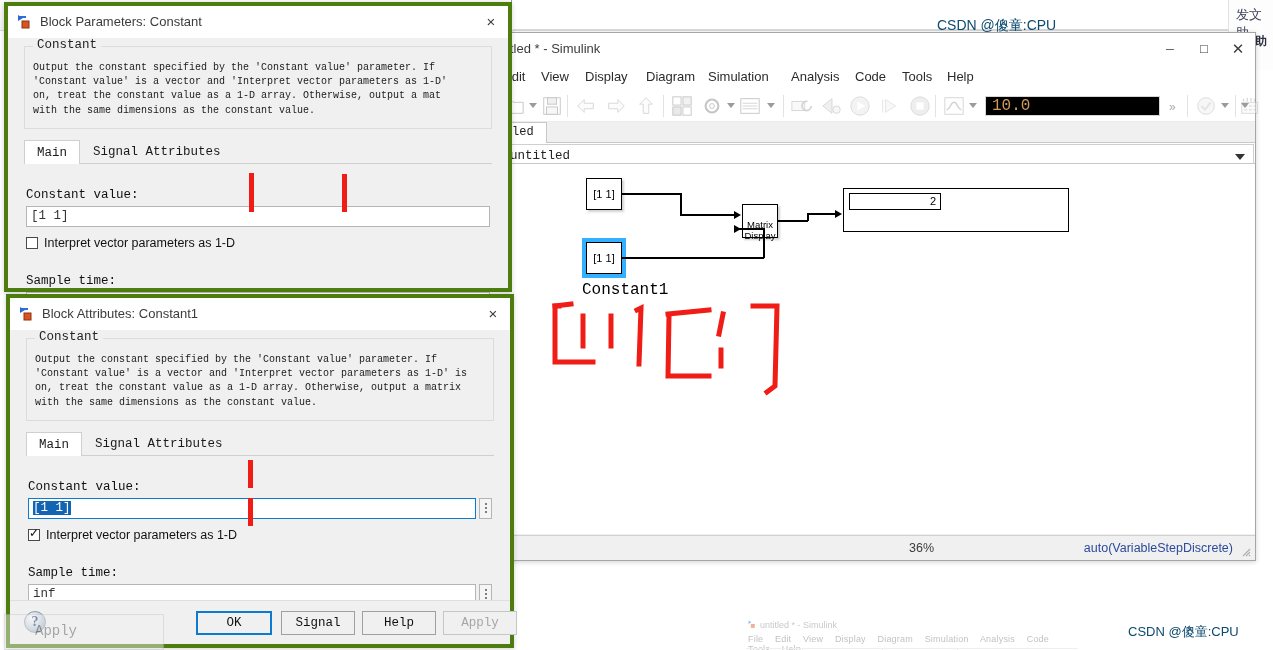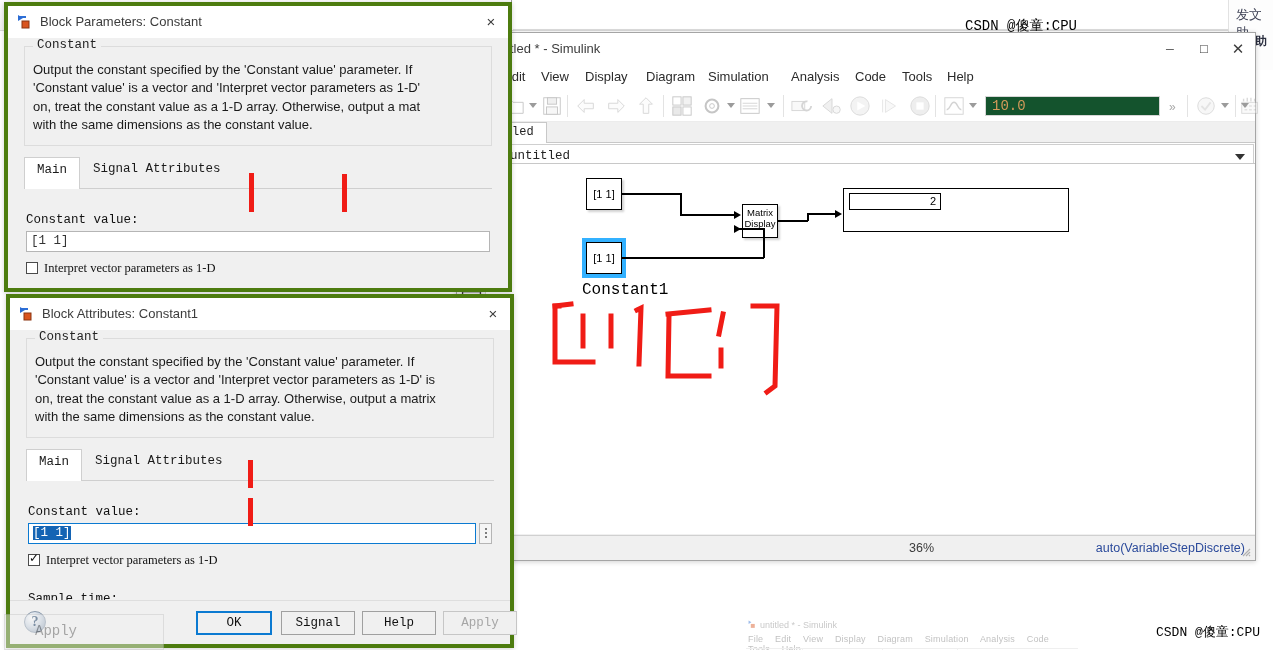--- a/index.html
+++ b/index.html
@@ -32,22 +32,22 @@
   .ghost-dialog .gsub { position:absolute; left:18px; top:26px; font-size:8px; color:#777; }
   .ghost-sim { left:742px; top:618px; width:340px; height:32px; background:#ffffff; }
   .ghost-sim .gs-title { position:absolute; left:18px; top:2px; font-size:9px; color:#888; }
   .ghost-sim .gs-ico { position:absolute; left:6px; top:2px; width:9px; height:9px; }
   .ghost-sim .gs-menu { position:absolute; left:6px; top:16px; font-size:9px; color:#777; letter-spacing:.2px; }
   .ghost-sim .gs-menu span { margin-right:9px; }
   .ghost-sim .gs-bar { position:absolute; left:4px; top:30px; width:332px; height:14px;
     border-top:1px solid #ddd; }
   .ghost-sim .gs-sep { position:absolute; top:30px; width:1px; height:14px; background:#e0e0e0; }
 
-  .watermark { position:absolute; color:#000000; font-size:14px; white-space:nowrap;
-    font-family:Liberation Mono, monospace;margin-left:28px; }
+  .watermark { position:absolute; color:#0c4a6e; font-size:14px; white-space:nowrap;
+    font-family:Liberation Sans, sans-serif; }
   .wm-top { left:937px; top:17px; }
   .wm-bottom { left:1128px; top:623px; font-size:13px; }
   .cn-top-right { position:absolute; left:1236px; top:6px; font-size:13px; color:#404457; }
   .cn-top-right2 { position:absolute; left:1255px; top:33px; font-size:12px; color:#2b2f40; font-weight:bold; }
 
   
   .win { position:absolute; background:#f0f0f0; border:4px solid #4d7c0f;
     box-shadow:0 1px 5px rgba(0,0,0,.18); }
   .titlebar { height:32px; background:#ffffff; position:relative;
     border-bottom:1px solid #ffffff; }
@@ -55,42 +55,42 @@
     white-space:nowrap; }
   .tb-icon { position:absolute; left:9px; top:8px; width:16px; height:16px; }
   .tb-btn { position:absolute; top:0; width:34px; height:31px; cursor:default;
     display:flex; align-items:center; justify-content:center; font-size:15px; color:#3c3c3c; }
 
   
   .bp-body { padding:0 10px; }
   .group { position:relative; margin:8px 6px 0 6px; border:1px solid #dcdcdc; padding:14px 8px 10px 8px; }
   .group-legend { position:absolute; top:-9px; left:8px; background:#f0f0f0; padding:0 4px;
     font-size:12.5px; color:#222; font-family:"Liberation Mono", monospace; }
-  .desc { font-family:Liberation Sans, sans-serif; font-size:13px; color:#1a1a1a;
+  .desc { font-family:Liberation Mono, monospace; font-size:10px; color:#1a1a1a;
     line-height:1.42; white-space:pre-wrap; }
 
   .tabs { display:flex; margin:10px 6px 0 6px; border-bottom:1px solid #cfcfcf; position:relative; }
-  .tab { font-family:"Liberation Mono", monospace; font-size:12.5px; padding:5px 12px 12px 12px;
+  .tab { font-family:"Liberation Mono", monospace; font-size:12.5px; padding:5px 12px 4px 12px;
     border:1px solid transparent; border-bottom:none; color:#1a1a1a; cursor:default; }
   .tab.active { background:#ffffff; border-color:#cfcfcf; position:relative; top:1px; }
 
   .field-label { font-family:"Liberation Mono", monospace; font-size:12.5px; color:#111;
     margin:24px 0 4px 8px; }
   .inp-row { display:flex; align-items:center; margin:0 8px; }
   .inp { flex:1; height:21px; background:#fff; border:1px solid #b5b5b5;
     font-family:"Liberation Mono", monospace; font-size:12.5px; color:#333;
     padding:0 4px; line-height:19px; }
   .inp.focus { border:1px solid #0b7ad1; }
   .inp .sel { background:#1464b4; color:#fff; }
   .dots { width:13px; height:21px; margin-left:3px; border:1px solid #b5b5b5; background:#f5f5f5;
     display:flex; flex-direction:column; align-items:center; justify-content:center; gap:2px; }
   .dots i { width:2px; height:2px; background:#555; display:block; border-radius:50%; }
 
   .chk-row { display:flex; align-items:center; margin:9px 0 0 8px;
-    font-family:Liberation Serif, serif; font-size:12.5px; color:#111; }
+    font-family:Liberation Sans, sans-serif; font-size:12.5px; color:#111; }
   .chk { width:12px; height:12px; border:1px solid #4a4a4a; background:#fff; margin-right:6px;
     position:relative; }
   .chk.on:after { content:"\2713"; position:absolute; left:0px; top:-4px; font-size:12px; color:#111; }
 
   .btnbar { position:absolute; left:0; right:0; bottom:0; height:44px;
     border-top:1px solid #dedede; background:#f0f0f0; }
   .help-circle { position:absolute; left:14px; top:10px; width:22px; height:22px; border-radius:50%;
     background:radial-gradient(circle at 35% 30%, #ffffff 0%, #cdd7e3 45%, #8496ab 100%);
     border:1px solid #8b9aac; color:#1c3f66; font-size:14px; font-weight:bold;
     display:flex; align-items:center; justify-content:center; font-family:"Liberation Serif", serif; }
@@ -107,22 +107,22 @@
   
   #simulink { left:456px; top:32px; width:800px; height:529px; background:#f0f0f0;
     border:1px solid #a5a5a5; }
   .menubar { height:25px; position:relative; background:#ffffff; }
   .menubar .mi { position:absolute; top:4px; font-size:13px; color:#2b2b2b; cursor:default; }
   .toolbar { height:32px; background:#ffffff; position:relative; border-bottom:1px solid #ececec; }
   .tsep { position:absolute; top:5px; width:1px; height:22px; background:#e3e3e3; }
   .tico { position:absolute; top:5px; width:22px; height:22px; opacity:.42; }
   .tcaret { position:absolute; top:13px; width:0; height:0; border-left:4px solid transparent;
     border-right:4px solid transparent; border-top:5px solid #9b9b9b; }
-  .tfield { position:absolute; top:6px; height:20px; background:#14532d; border:1px solid #d6d6d6;
-    font-size:14px; color:#d29a5a; font-family:"Liberation Mono", monospace;
+  .tfield { position:absolute; top:6px; height:20px; background:#000000; border:1px solid #d6d6d6;
+    font-size:16px; color:#d29a5a; font-family:"Liberation Mono", monospace;
     line-height:18px; padding-left:6px; }
   .tchev { position:absolute; top:10px; font-size:12px; color:#a8a8a8; }
 
   .tabstrip { height:21px; background:#f0f0f0; position:relative; border-bottom:1px solid #c8c8c8; }
   .modeltab { position:absolute; left:6px; top:0; height:21px; background:#ffffff;
     border:1px solid #c8c8c8; border-bottom:none; padding:2px 12px 0 12px;
     font-family:"Liberation Mono", monospace; font-size:12px; color:#222; }
 
   .breadcrumb { height:26px; background:#ffffff; position:relative; border-bottom:1px solid #c8c8c8; }
   .bc-box { position:absolute; left:28px; top:1px; right:1px; height:24px; background:#ffffff;
@@ -145,34 +145,34 @@
 
   .sblock { position:absolute; background:#ffffff; border:1.5px solid #000;
     display:flex; align-items:center; justify-content:center;
     font-family:"Liberation Sans", sans-serif; font-size:11px; color:#000;
     box-shadow:2px 2px 2px rgba(0,0,0,.18); }
   .sblock.sel { outline:4px solid #33b1ff; outline-offset:0px; }
   .sblabel { position:absolute; font-size:16px; color:#000; white-space:nowrap;
     font-family:Liberation Mono, monospace; }
   .mmblock { position:absolute; background:#fff; border:1.5px solid #000;
     font-family:"Liberation Sans", sans-serif; font-size:9.5px; color:#000;
-    line-height:10.5px; text-align:center; padding-top:3px;
+    line-height:10.5px; text-align:center; padding-top:15px;
     box-shadow:2px 2px 2px rgba(0,0,0,.18); }
   .dispblock { position:absolute; background:#fff; border:1.5px solid #000; }
   .dispblock .dv { position:absolute; left:5px; top:4px; width:92px; height:17px;
     border:1px solid #000; text-align:right; padding-right:4px;
     font-family:"Liberation Sans", sans-serif; font-size:11px; color:#000; line-height:15px; }
   .wire { position:absolute; background:#000; }
   .arrow { position:absolute; width:0; height:0; border-top:4px solid transparent;
     border-bottom:4px solid transparent; border-left:7px solid #000; }
 
   .statusbar { position:absolute; left:0; right:0; bottom:0; height:25px; background:#f0f0f0;
     border-top:1px solid #d0d0d0; }
   .st-zoom { position:absolute; left:452px; top:5px; font-size:12.5px; color:#3b3b3b; }
-  .st-solver { position:absolute; right:10px; top:5px; font-size:12.5px; color:#2b4a9b; }
+  .st-solver { position:absolute; right:22px; top:5px; font-size:12.5px; color:#2b4a9b; }
   .st-grip { position:absolute; right:4px; bottom:3px; width:10px; height:10px; }
 
   #dlg1 { left:4px; top:2px; width:508px; height:290px; }
   #dlg2 { left:6px; top:294px; width:508px; height:354px; }
 </style>
 </head>
 <body>
 
 <div id="root">
 

